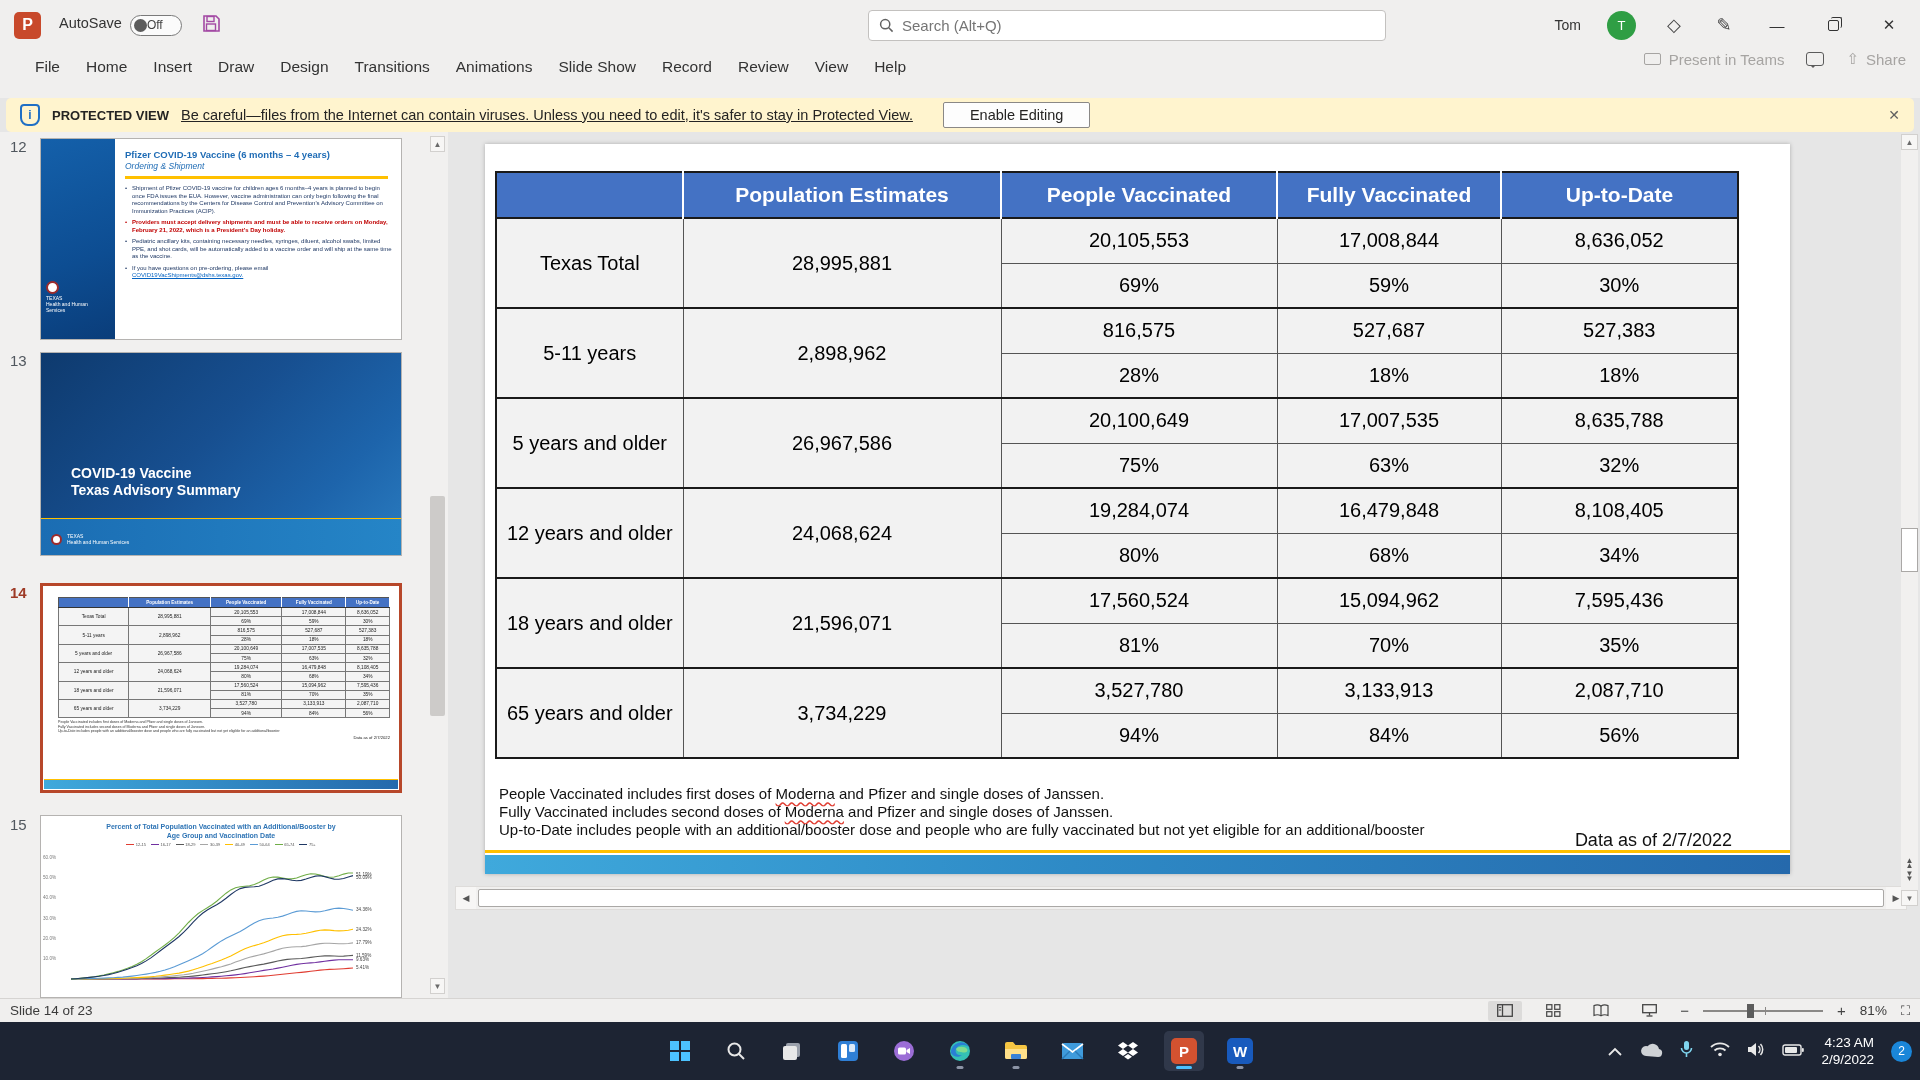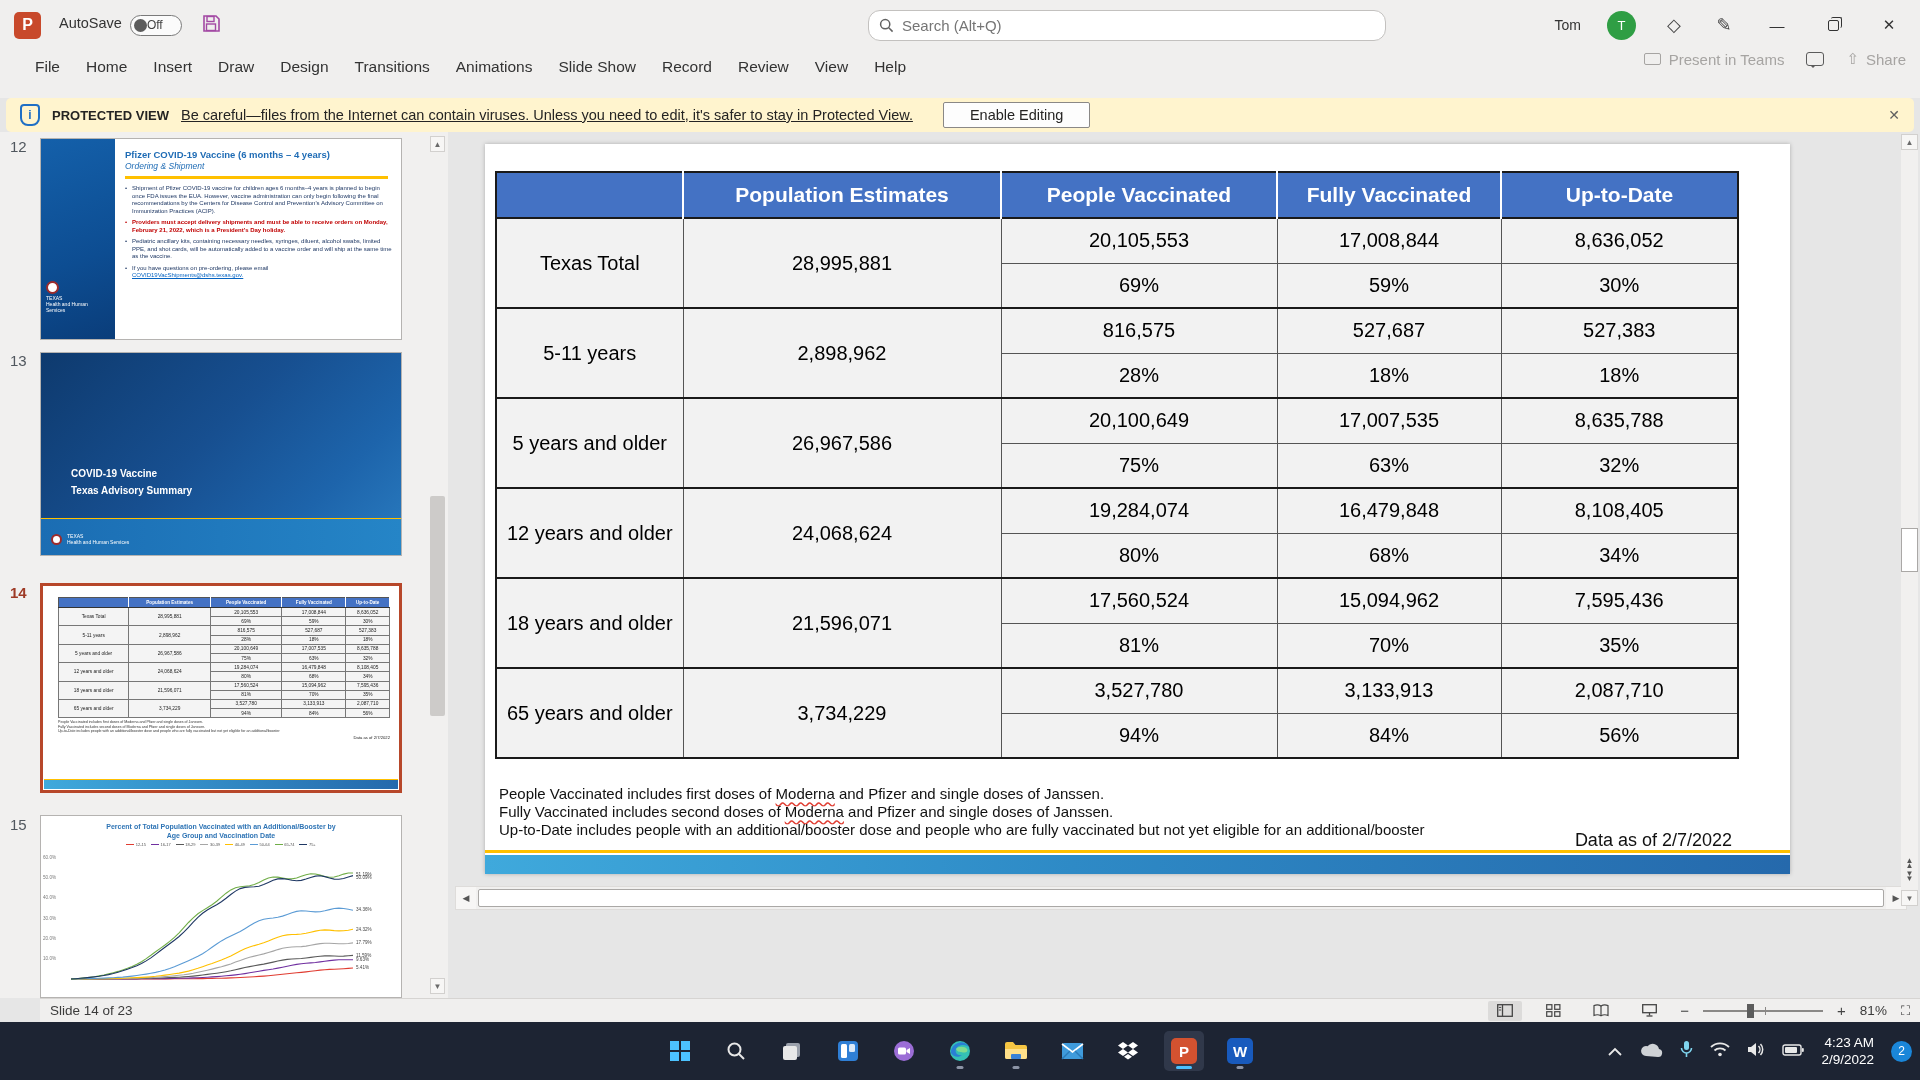--- a/index.html
+++ b/index.html
@@ -7,21 +7,21 @@
 
   
   .titlebar { height:50px; background:#f0efee; display:flex; align-items:center; padding-left:14px; position:relative; }
   .pp-appicon { width:27px; height:27px; border-radius:5px; background:#c8492b; color:#fff; font-weight:bold; font-size:16px; display:flex; align-items:center; justify-content:center; }
   .autosave { display:flex; gap:8px; margin-left:18px; font-size:14.5px; color:#333; }
   .toggle { width:52px; height:21px; border:1.5px solid #7a7a7a; border-radius:11px; display:flex; align-items:center; padding:0 3px; background:#fbfbfb; }
   .knob { width:13px; height:13px; border-radius:50%; background:#5c5c5c; }
   .toggle-state { font-size:12px; color:#444; }
   .save-icon { margin-left:20px; }
   .doc-title { margin-left:32px; font-size:15px; color:#252423; white-space:nowrap; }
-  .searchbox { position:absolute; left:868px; top:10px; width:518px; height:31px; background:#fff; border:1px solid #c3c1bf; border-radius:12px; display:flex; align-items:center; padding-left:10px; gap:8px; }
+  .searchbox { position:absolute; left:868px; top:10px; width:518px; height:31px; background:#fff; border:1px solid #c3c1bf; border-radius:4px; display:flex; align-items:center; padding-left:10px; gap:8px; }
   .searchbox input { border:none; outline:none; font-size:15px; color:#616161; width:440px; background:transparent; font-family:"Liberation Sans",sans-serif; }
   .tb-right { position:absolute; right:0; top:0; height:50px; display:flex; align-items:center; gap:26px; padding-right:16px; }
   .username { font-size:14px; color:#333; }
   .avatar { width:29px; height:29px; border-radius:50%; background:#2f9e44; color:#fff; font-size:13px; display:flex; align-items:center; justify-content:center; }
   .tb-ico { font-size:18px; color:#444; width:24px; text-align:center; }
   .win-btn { width:30px; height:30px; display:flex; align-items:center; justify-content:center; color:#333; font-size:15px; }
   .restore-glyph { width:11px; height:11px; border:1.4px solid #333; border-radius:2px; position:relative; }
   .restore-glyph:before { content:""; position:absolute; left:2px; top:-4px; width:10px; height:10px; border:1.4px solid #333; border-left:none; border-bottom:none; border-radius:2px; }
 
   
@@ -59,21 +59,21 @@
   .t12-sub { color:#1f6cb5; font-style:italic; font-size:8.5px; margin-top:1px; }
   .t12-rule { height:3px; background:#ffc000; margin:5px 0 6px 0; width:98%; }
   .t12-bullets { font-size:6px; line-height:7.5px; color:#1f3864; }
   .t12-bullets .bl { margin-bottom:4px; padding-left:7px; position:relative; }
   .t12-bullets .bl:before { content:"•"; position:absolute; left:0; top:0; }
   .t12-bullets .red { color:#c00000; font-weight:bold; }
   .t12-link { color:#0563c1; text-decoration:underline; }
 
   
   .t13 { background:linear-gradient(135deg,#0e3a6e 0%,#174f90 45%,#1d64ab 75%,#2a7cc0 100%); }
-  .t13-title { position:absolute; left:30px; top:112px; color:#fff; font-weight:bold; font-size:10px; line-height:17px; }
+  .t13-title { position:absolute; left:30px; top:112px; color:#fff; font-weight:bold; font-size:14px; line-height:17px; }
   .t13-yline { position:absolute; left:0; bottom:36px; width:100%; height:1.5px; background:#ffc000; }
   .t13-footer { position:absolute; left:0; bottom:0; width:100%; height:36px; background:linear-gradient(90deg,#1b6db3,#2585c7); }
   .t13-logo { position:absolute; left:10px; bottom:10px; color:#fff; font-size:5px; display:flex; gap:5px; align-items:center; }
   .t13-logo .seal { width:11px; height:11px; border-radius:50%; background:#fff; border:2px solid #9c2c2c; }
 
   
   .t14-inner { position:relative; width:100%; height:100%; background:#fff; }
   .mini-wrap { position:absolute; left:14px; top:10px; width:332px; }
   table.mini { border-collapse:collapse; width:100%; border:1px solid #555; }
   table.mini th { background:#4472c4; color:#fff; font-size:4.6px; padding:2px 1px; border-right:1px solid #fff; border-bottom:1px solid #333; }
@@ -116,21 +116,21 @@
   
   .hscroll { position:absolute; left:7px; top:754px; width:1452px; height:24px; display:flex; align-items:center; background:#f1f0ef; border:1px solid #dedcda; }
   .h-arrow { width:20px; height:22px; display:flex; align-items:center; justify-content:center; color:#555; font-size:9px; background:#f7f6f5; }
   .h-thumb { flex:1; height:18px; margin:0 2px; background:#fff; border:1px solid #aaa8a6; border-radius:2px; }
   .vscroll { position:absolute; right:2px; top:2px; width:17px; height:772px; background:#f1f0ef; }
   .v-thumb { position:absolute; left:0; top:394px; width:17px; height:44px; background:#fff; border:1px solid #aaa8a6; }
   .v-nav { position:absolute; right:2px; top:726px; width:17px; display:flex; flex-direction:column; gap:3px; align-items:center; }
   .chev { color:#555; font-size:8px; line-height:5px; text-align:center; }
 
   
-  .statusbar { height:24px; background:#f0efee; border-top:1px solid #d6d4d2; display:flex; align-items:center; padding:8px 10px; font-size:13.5px; color:#3b3b3b;margin-left:40px; }
+  .statusbar { height:24px; background:#f0efee; border-top:1px solid #d6d4d2; display:flex; align-items:center; padding:8px 10px; font-size:13.5px; color:#3b3b3b; }
   .sb-right { margin-left:auto; display:flex; align-items:center; gap:14px; }
   .view-btn { width:34px; height:20px; display:flex; align-items:center; justify-content:center; }
   .view-btn.active { background:#dcdbda; border-radius:2px; }
   .zoom-track { width:120px; height:2px; background:#8a8886; position:relative; }
   .zoom-thumb { position:absolute; left:44px; top:-6px; width:7px; height:14px; background:#5c5c5c; }
   .zoom-tick { position:absolute; left:62px; top:-3px; width:1px; height:8px; background:#8a8886; }
   .zoom-pct { font-size:13.5px; color:#3b3b3b; }
   .fit-ico { font-size:13px; color:#3b3b3b; }
 
   

